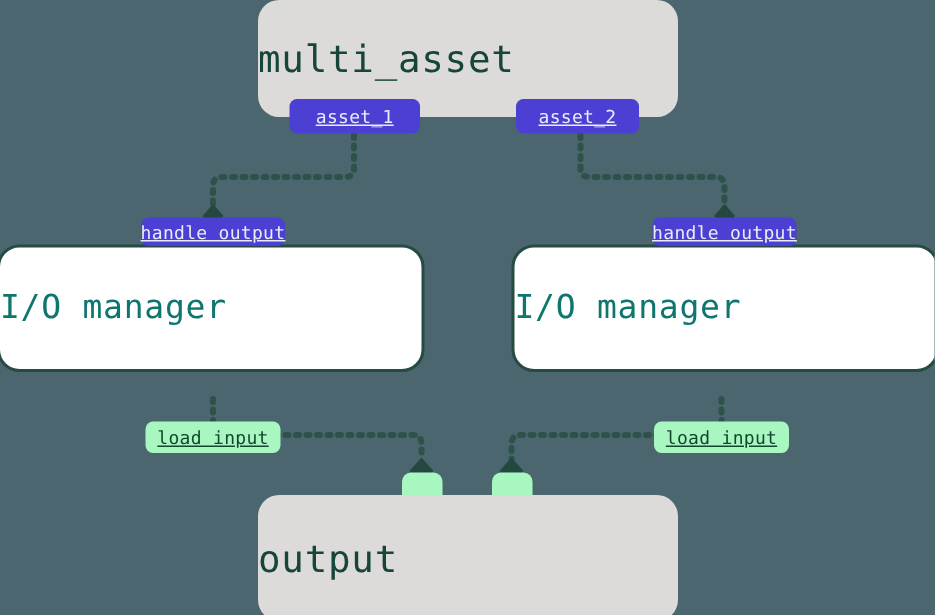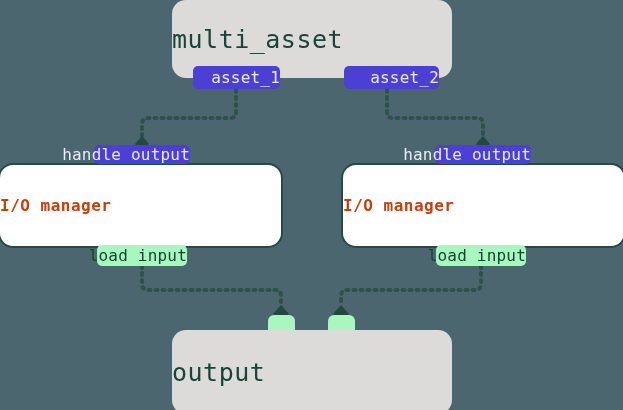--- a/index.html
+++ b/index.html
@@ -45,46 +45,47 @@
     font-size: 25px;
     letter-spacing: 0.5px;
     white-space: nowrap;
   }
   .node-io {
     background: #ffffff;
     border: 2px solid #254b42;
     border-radius: 15px;
   }
   .node-io .node-title {
-    color: #c2410c;
-    font-size: 16px;
+    color: #0f766e;
+    font-size: 22px;
     letter-spacing: 0.5px;
     white-space: nowrap;
-    font-weight: bold;
   }
 
   
   .port {
     position: absolute;
     box-sizing: border-box;
     display: flex;
     align-items: center;
-    justify-content: flex-end;
+    justify-content: center;
     border-radius: 5px;
     white-space: nowrap;
-    font-size: 16px;
+    font-size: 12px;
     letter-spacing: 0.2px;
+    text-decoration: underline;
   }
   .port-out {
     background: #4b3fd4;
     color: #e9ecf9;
   }
   .port-in {
     background: #a8f7c0;
     color: #14452f;
+    margin-top: 36px;
   }
   .port-blank {
     background: #a8f7c0;
     border-radius: 6px;
   }
 </style>
 </head>
 <body>
 
 <div id="canvas">
@@ -104,21 +105,21 @@
     <polygon points="341,322 333,314 341,305 349,314" fill="#234840"></polygon>
   </svg>
 
   <div class="node node-asset" style="left:172px; top:0px; width:280px; height:78px;">
     <span class="node-title">multi_asset</span>
   </div>
 
   <div class="port port-out" style="left:193px; top:66px; width:87px; height:23px;">
     <span>asset_1</span>
   </div>
-  <div class="port port-out" style="left:344px; top:66px; width:95px; height:23px;">
+  <div class="port port-out" style="left:344px; top:66px; width:82px; height:23px;">
     <span>asset_2</span>
   </div>
 
   <div class="node node-io" style="left:-2px; top:163px; width:285px; height:85px;">
     <span class="node-title">I/O manager</span>
   </div>
   <div class="port port-out" style="left:94px; top:145px; width:96px; height:19px;">
     <span>handle output</span>
   </div>
   <div class="port port-in" style="left:97px; top:245px; width:90px; height:21px;">

